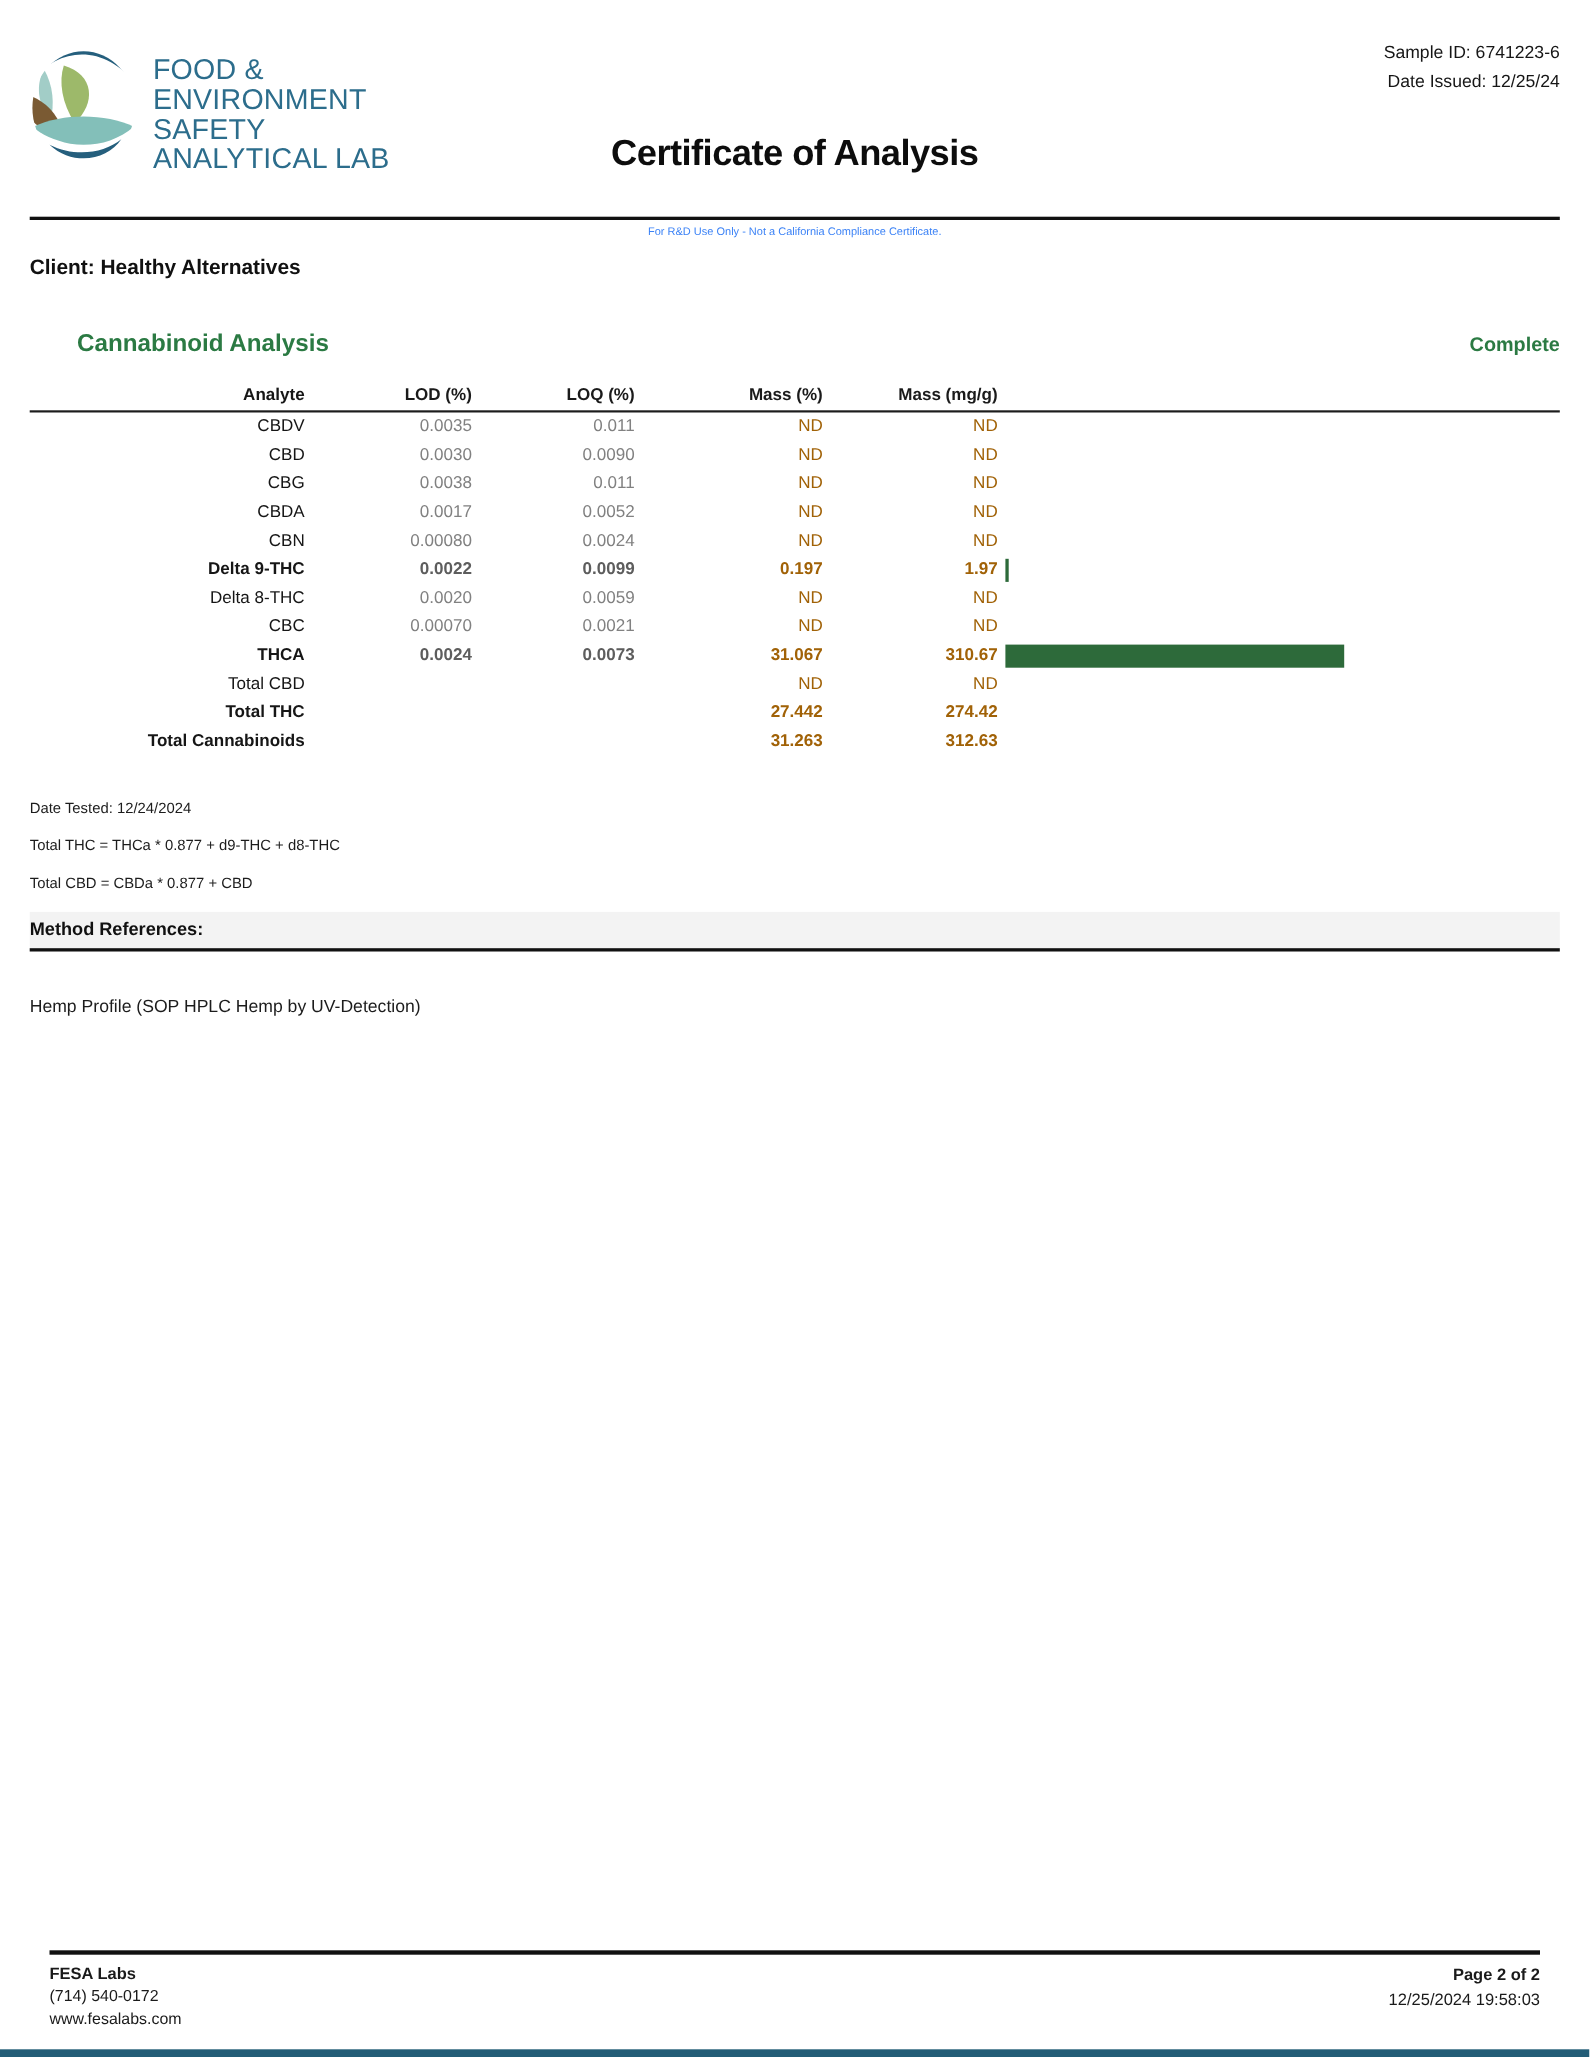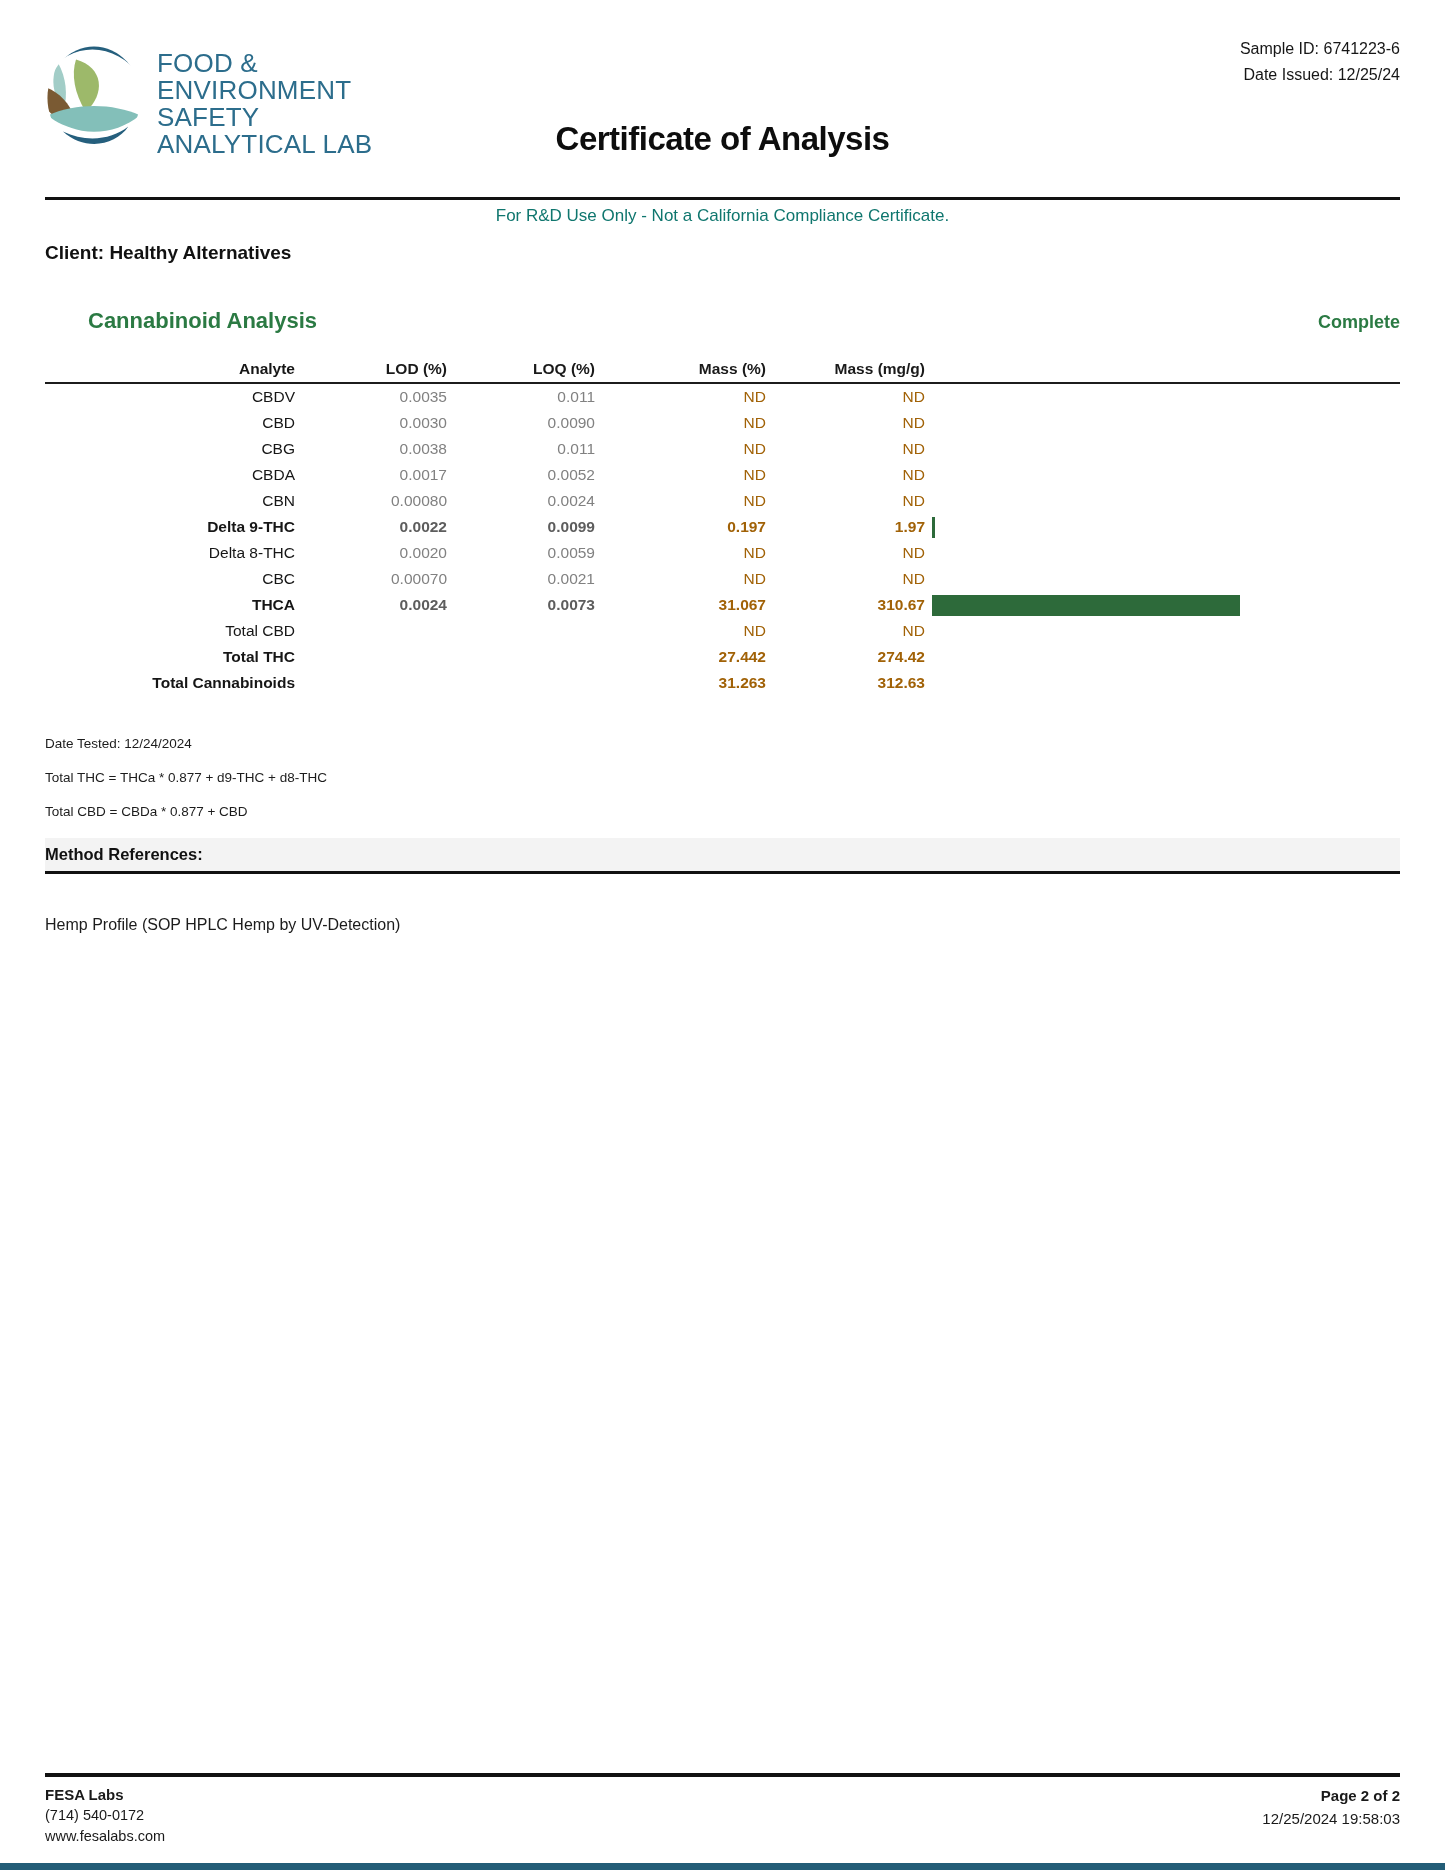--- a/index.html
+++ b/index.html
@@ -4,31 +4,31 @@
 <style>
   * { margin:0; padding:0; box-sizing:border-box; }
   html,body { background:#ffffff; }
   body {
     width:1445px; height:1870px;
     font-family:"Liberation Sans", sans-serif;
     color:#1a1a1a;
     position:relative;
     overflow:hidden;
   }
-  .page { padding:0 45px; position:relative; }
+  .page { padding:0 27px; position:relative; }
 
   
   .header { position:relative; height:197px; }
   .logo-wrap { position:absolute; left:0; top:42px; display:flex; align-items:flex-start; }
   .logo-emblem { width:98px; height:112px; }
   .logo-text { margin-left:14px; margin-top:8px; color:#2c6d8c; font-size:26px; line-height:27px; font-weight:400; letter-spacing:0.2px; }
   .meta { position:absolute; right:0; top:36px; text-align:right; font-size:16px; line-height:26px; color:#161616; }
   .doc-title { position:absolute; left:50%; transform:translateX(-50%); top:120px; font-size:33px; font-weight:700; letter-spacing:-0.5px; color:#0d0d0d; white-space:nowrap; }
   .rule { border-top:3px solid #111; }
-  .subtitle { text-align:center; font-size:17px; margin-top:6px; color:#0f766e; }
+  .subtitle { text-align:center; font-size:10px; margin-top:6px; color:#3b82f6; }
   .client { margin-top:16px; font-size:19px; font-weight:700; color:#111; }
 
   
   .section-head { margin-top:44px; display:flex; justify-content:space-between; align-items:baseline;margin-left:43px; }
   .section-title { font-size:22px; font-weight:700; }
   .section-status { font-size:18px; font-weight:700; }
 
   
   .tbl { margin-top:22px; }
   .tr { display:grid; grid-template-columns:250px 152px 148px 171px 159px 1fr; align-items:center; height:26px; }

